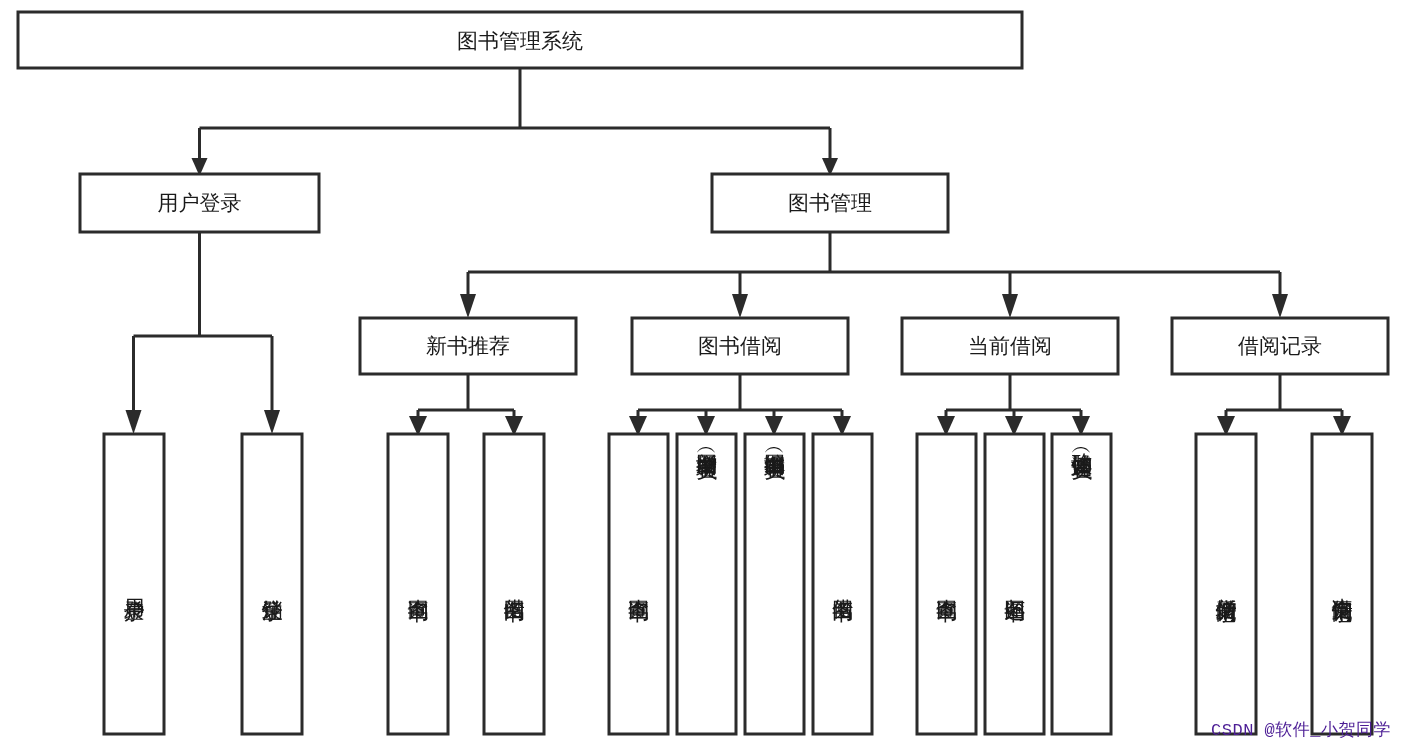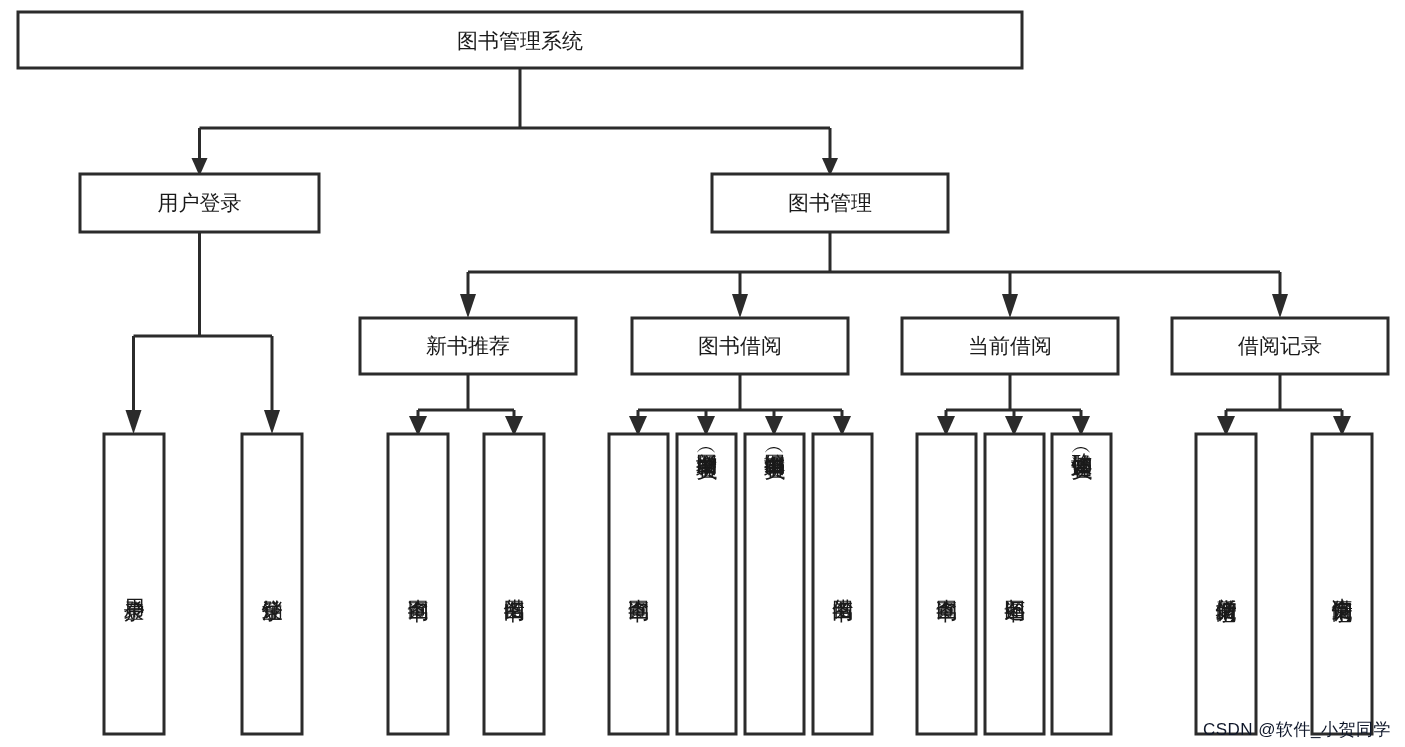--- a/index.html
+++ b/index.html
@@ -64,23 +64,23 @@
     line-height: 1.16;
     color: #1a1a1a;
     letter-spacing: 1px;
     white-space: nowrap;
     text-align: center;
   }
   .watermark {
     position: absolute;
     right: 14px;
     bottom: 6px;
-    font-family: Liberation Sans, sans-serif;
+    font-family: Liberation Mono, monospace;
     font-size: 17px;
-    color: #0f172a;
+    color: #4c1d95;
     letter-spacing: 0.5px;
     white-space: nowrap;
   }
 </style>
 </head>
 <body>
 
 <div id="diagram-root">
 
   <svg id="flow" viewBox="0 0 1405 747">

